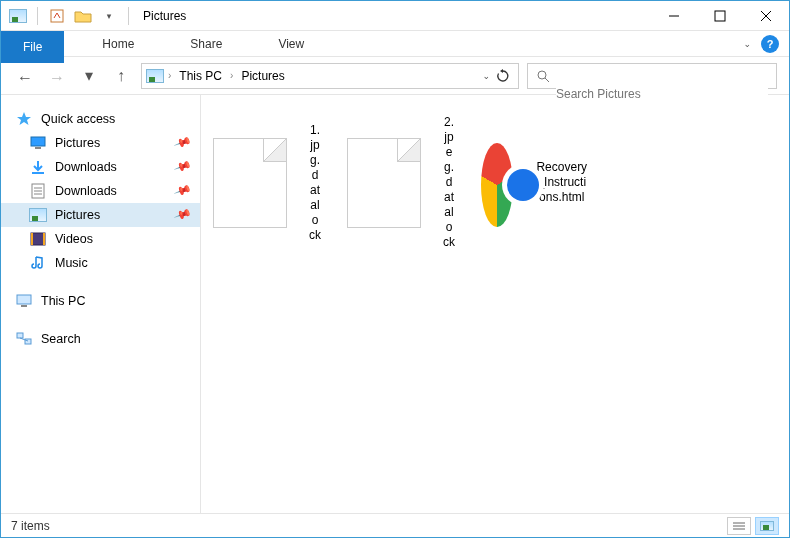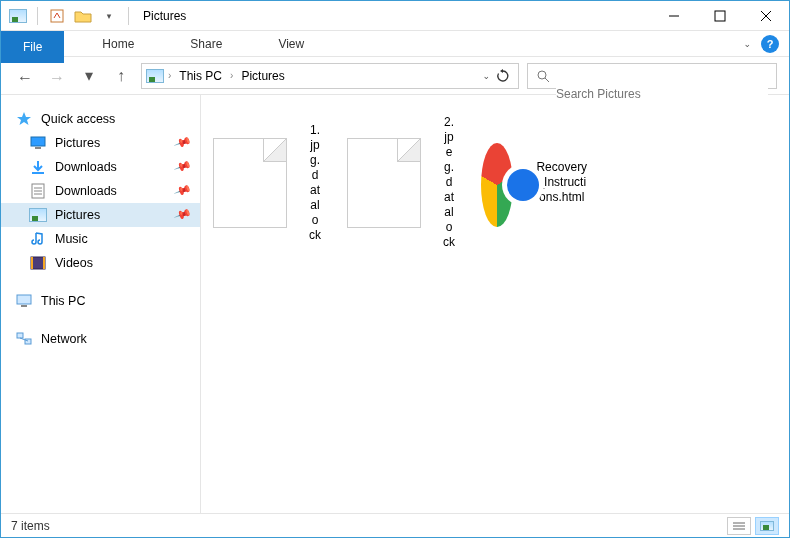--- a/index.html
+++ b/index.html
@@ -207,36 +207,36 @@
           </div>
           <div class="side-item selected">
             <span class="side-icon">
               <span class="mini-pic"></span>
             </span>
             <span>Pictures</span>
             <span class="pin">📌</span>
           </div>
           <div class="side-item">
             <span class="side-icon">
-              <svg width="14" height="16">
-                <path d="M5 2 v9 a2 2 0 1 1 -2 -2" fill="none" stroke="#1e88e5" stroke-width="1.5"></path>
-                <path d="M5 2 l6 1 v8 a2 2 0 1 1 -2 -2" fill="none" stroke="#1e88e5" stroke-width="1.5"></path>
-              </svg>
-            </span>
-            <span>Music</span>
-          </div>
-          <div class="side-item">
-            <span class="side-icon">
               <svg width="16" height="14">
                 <rect x="1" y="1" width="14" height="12" fill="#4a3b78" stroke="#2d2350"></rect>
                 <rect x="1" y="1" width="2" height="12" fill="#f5a623"></rect>
                 <rect x="13" y="1" width="2" height="12" fill="#f5a623"></rect>
               </svg>
             </span>
             <span>Videos</span>
+          </div>
+          <div class="side-item">
+            <span class="side-icon">
+              <svg width="14" height="16">
+                <path d="M5 2 v9 a2 2 0 1 1 -2 -2" fill="none" stroke="#1e88e5" stroke-width="1.5"></path>
+                <path d="M5 2 l6 1 v8 a2 2 0 1 1 -2 -2" fill="none" stroke="#1e88e5" stroke-width="1.5"></path>
+              </svg>
+            </span>
+            <span>Music</span>
           </div>
         </div>
     </div>
     <div class="side-group">
       <div class="side-item top">
         <span class="side-icon">
             <svg width="16" height="14">
               <rect x="1" y="1" width="14" height="9" fill="#cfe8ff" stroke="#5a9bd5"></rect>
               <rect x="5" y="11" width="6" height="2" fill="#888"></rect>
             </svg>
@@ -246,21 +246,21 @@
     </div>
     <div class="side-group">
       <div class="side-item top">
         <span class="side-icon">
             <svg width="16" height="14">
               <rect x="1" y="1" width="6" height="5" fill="#cfe8ff" stroke="#5a9bd5"></rect>
               <rect x="9" y="7" width="6" height="5" fill="#cfe8ff" stroke="#5a9bd5"></rect>
               <line x1="4" y1="6" x2="12" y2="9" stroke="#5a9bd5"></line>
             </svg>
           </span>
-        <span>Network</span>
+        <span>Search</span>
       </div>
     </div>
   </div>
 
   <div class="content">
     <div class="file-grid" id="file-grid">
         <div class="file-item">
           <div class="file-thumb">
             <div class="generic-file"></div>
           </div>

